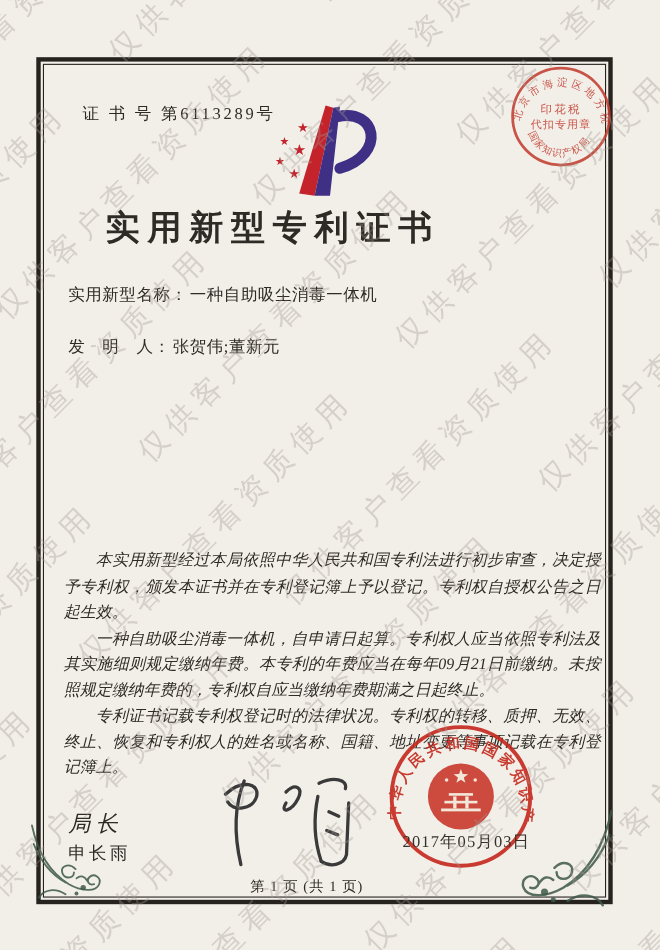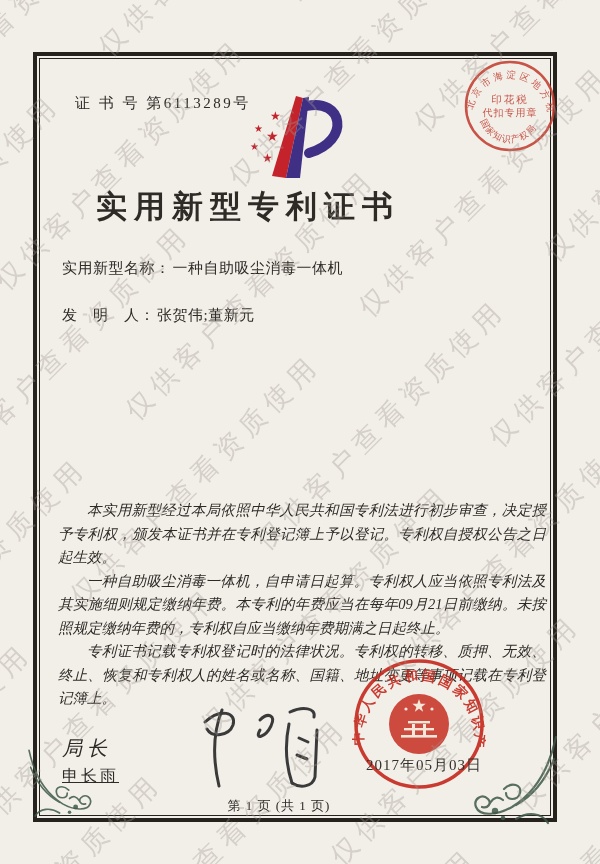--- a/index.html
+++ b/index.html
@@ -23,21 +23,21 @@
   
   .field{position:absolute;left:62px;font-size:15px;letter-spacing:.5px;white-space:nowrap;}
   .f0{top:259px}.f1{top:306px}.f2{top:350px}.f3{top:392px}.f4{top:436px}.f5{top:480px}
   .field .lbl{margin-right:2px;}
   
   .body-text{position:absolute;left:58px;top:499px;width:488px;
              font-size:14.5px;line-height:23.5px;text-align:justify;font-style:italic;}
   .body-text p{margin:0;text-indent:2em;}
   
   .sig-title{position:absolute;left:62px;top:735px;font-size:20px;letter-spacing:5px;font-style:italic;}
-  .sig-name{position:absolute;left:62px;top:766px;font-size:16px;letter-spacing:3px;text-decoration:underline;}
+  .sig-name{position:absolute;left:62px;top:766px;font-size:16px;letter-spacing:3px;}
   .sig-scribble{position:absolute;left:192px;top:698px;width:140px;height:96px;}
   
   .office-stamp{position:absolute;left:352px;top:657px;width:134px;height:134px;opacity:.9;}
   .stamp-date{position:absolute;left:366px;top:756px;font-size:15px;letter-spacing:1px;
               color:#35302b;z-index:6;}
   
   .page-footer{position:absolute;left:33px;top:797px;width:492px;text-align:center;
                font-size:13px;letter-spacing:1px;}
   
   .orn{position:absolute;z-index:2;}

